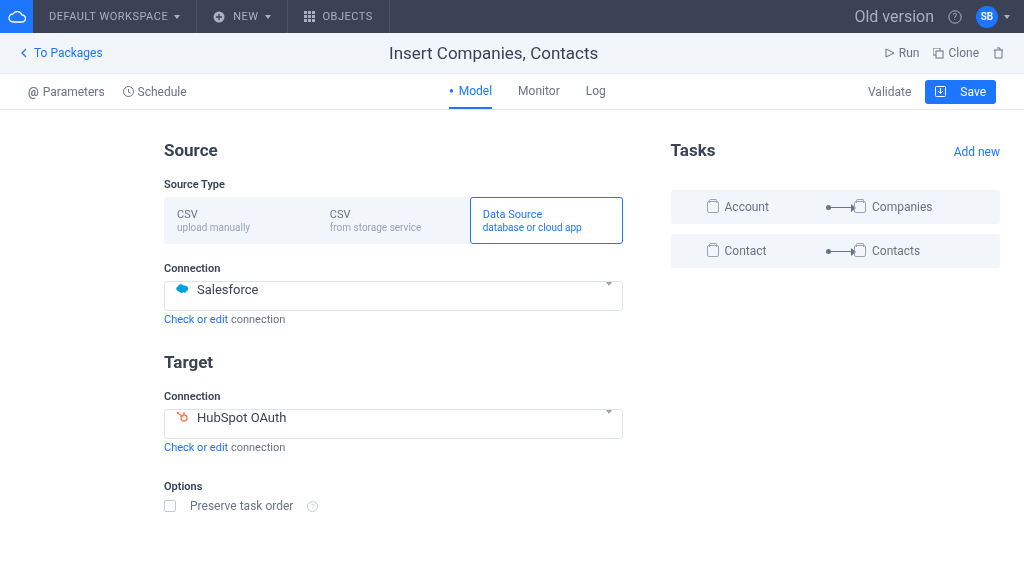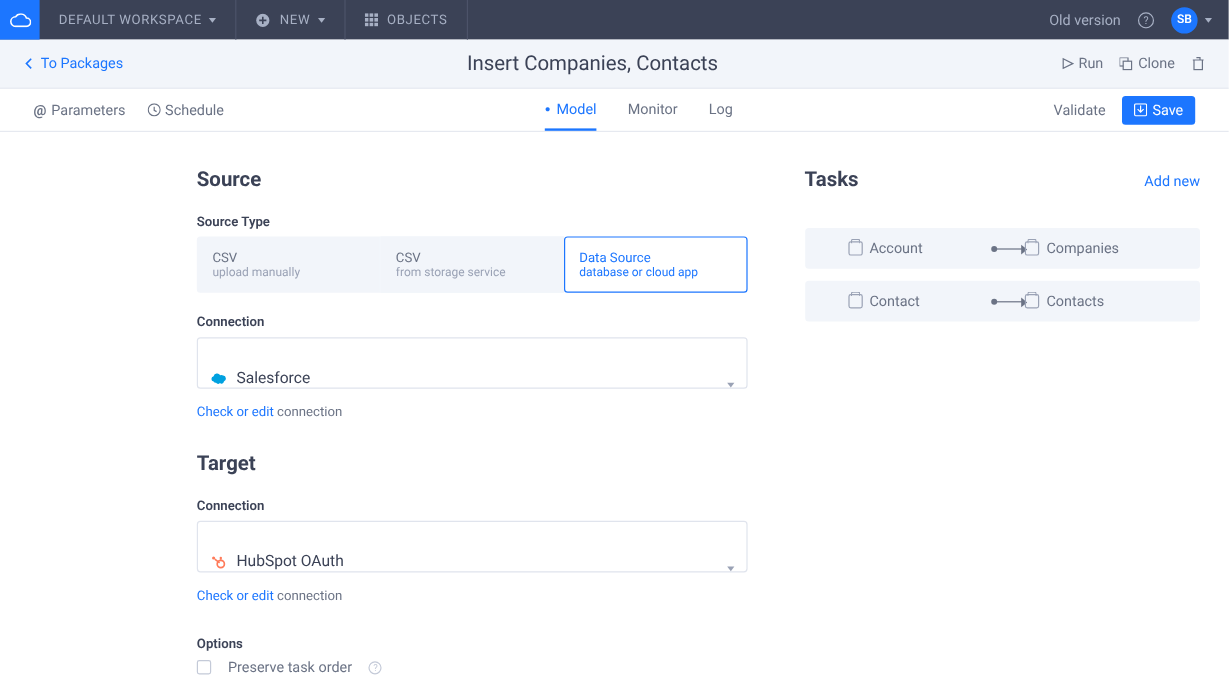--- a/index.html
+++ b/index.html
@@ -18,36 +18,36 @@
 .subhead-actions{display:flex;align-items:center;gap:14px;color:#6b7385;font-size:12px}
 .subhead-actions .ai{display:flex;align-items:center;gap:4px;cursor:pointer}
 .tabsrow{height:36px;border-bottom:1px solid #e6e9f0;display:flex;align-items:stretch;padding:0 28px}
 .left-tabs{display:flex;align-items:center;gap:18px;font-size:12px;color:#6b7385}
 .left-tabs .lt{display:flex;align-items:center;gap:4px;cursor:pointer}
 .center-tabs{flex:1;display:flex;justify-content:center;gap:26px;align-items:stretch}
 .center-tabs .ct{display:flex;align-items:center;gap:5px;font-size:12px;color:#6b7385;border-bottom:2px solid transparent;cursor:pointer}
 .center-tabs .ct.active{color:#1c76ff;border-bottom-color:#1c76ff}
 .right-tabs{display:flex;align-items:center;gap:14px;font-size:12px}
 .btn-validate{color:#6b7385;cursor:pointer}
-.btn-save{background:#1c76ff;color:#fff;padding:5px 10px;border-radius:3px;display:flex;align-items:center;gap:4px;cursor:pointer}
+.btn-save{background:#1c76ff;color:#fff;padding:5px 10px;border-radius:3px;display:flex;align-items:center;gap:14px;cursor:pointer}
 .content{display:flex;padding:30px 0 0 0}
 .col{padding:0 24px}
 .col-left{width:510px;margin-left:140px}
 .col-right{width:380px}
 h2{font-size:17px;font-weight:700;color:#3b4256;margin-bottom:18px}
 .field-label{font-size:11px;font-weight:600;color:#3b4256;margin-bottom:6px}
 .src-type{display:flex;gap:0;margin-bottom:18px}
 .src-card{flex:1;background:#f2f5fa;padding:10px 12px;border:1px solid #f2f5fa;cursor:pointer}
 .src-card.first{border-radius:3px 0 0 3px}
 .src-card.sel{background:#fff;border:1px solid #1c76ff;border-radius:3px}
 .src-card .t{font-size:11px;color:#6b7385;margin-bottom:1px}
 .src-card.sel .t{color:#1c76ff}
 .src-card .s{font-size:10px;color:#9aa2b5}
 .src-card.sel .s{color:#1c76ff}
-.select{border:1px solid #e0e4ed;border-radius:3px;height:43px;display:flex;align-items:flex-end;padding:0 10px;cursor:pointer;position:relative;margin-bottom:12px}
+.select{border:1px solid #e0e4ed;border-radius:3px;height:30px;display:flex;align-items:flex-start;padding:0 10px;cursor:pointer;position:relative;margin-bottom:0}
 .select .chev{position:absolute;right:10px;border-top-color:#9aa2b5}
 .conn-ic{width:14px;height:14px;margin-right:8px}
 .link{color:#1c76ff;font-size:11px;cursor:pointer}
 .link span{color:#6b7385}
 .section{margin-bottom:26px}
 .task-head{display:flex;justify-content:space-between;align-items:baseline;margin-bottom:12px}
 .addnew{color:#1c76ff;font-size:12px;cursor:pointer}
 .task-row{background:#f2f5fa;height:34px;border-radius:3px;display:flex;align-items:center;padding:0 36px;margin-bottom:10px;font-size:12px;color:#6b7385}
 .task-row .obj{display:flex;align-items:center;gap:6px;width:120px}
 .task-row .arrow{flex:1;display:flex;align-items:center;justify-content:center}
@@ -92,21 +92,21 @@
         <rect x="4" y="4" width="3" height="3" fill="#a7b0c4"></rect>
         <rect x="8" y="4" width="3" height="3" fill="#a7b0c4"></rect>
         <rect x="0" y="8" width="3" height="3" fill="#a7b0c4"></rect>
         <rect x="4" y="8" width="3" height="3" fill="#a7b0c4"></rect>
         <rect x="8" y="8" width="3" height="3" fill="#a7b0c4"></rect>
       </svg>
     <span>OBJECTS</span>
   </div>
   <div class="spacer"></div>
   <div class="nav-right">
-    <span style="font-size:12px;cursor:pointer">Old version</span>
+    <span style="font-size:16px;cursor:pointer">Old version</span>
     <svg width="14" height="14">
         <circle cx="7" cy="7" r="6.2" fill="none" stroke="#a7b0c4"></circle>
         <text x="7" y="10" text-anchor="middle" font-size="9" fill="#a7b0c4">?</text>
       </svg>
     <div style="display:flex;align-items:center;cursor:pointer">
       <div class="avatar">SB</div>
       <span class="chev"></span>
     </div>
   </div>
 </div>

